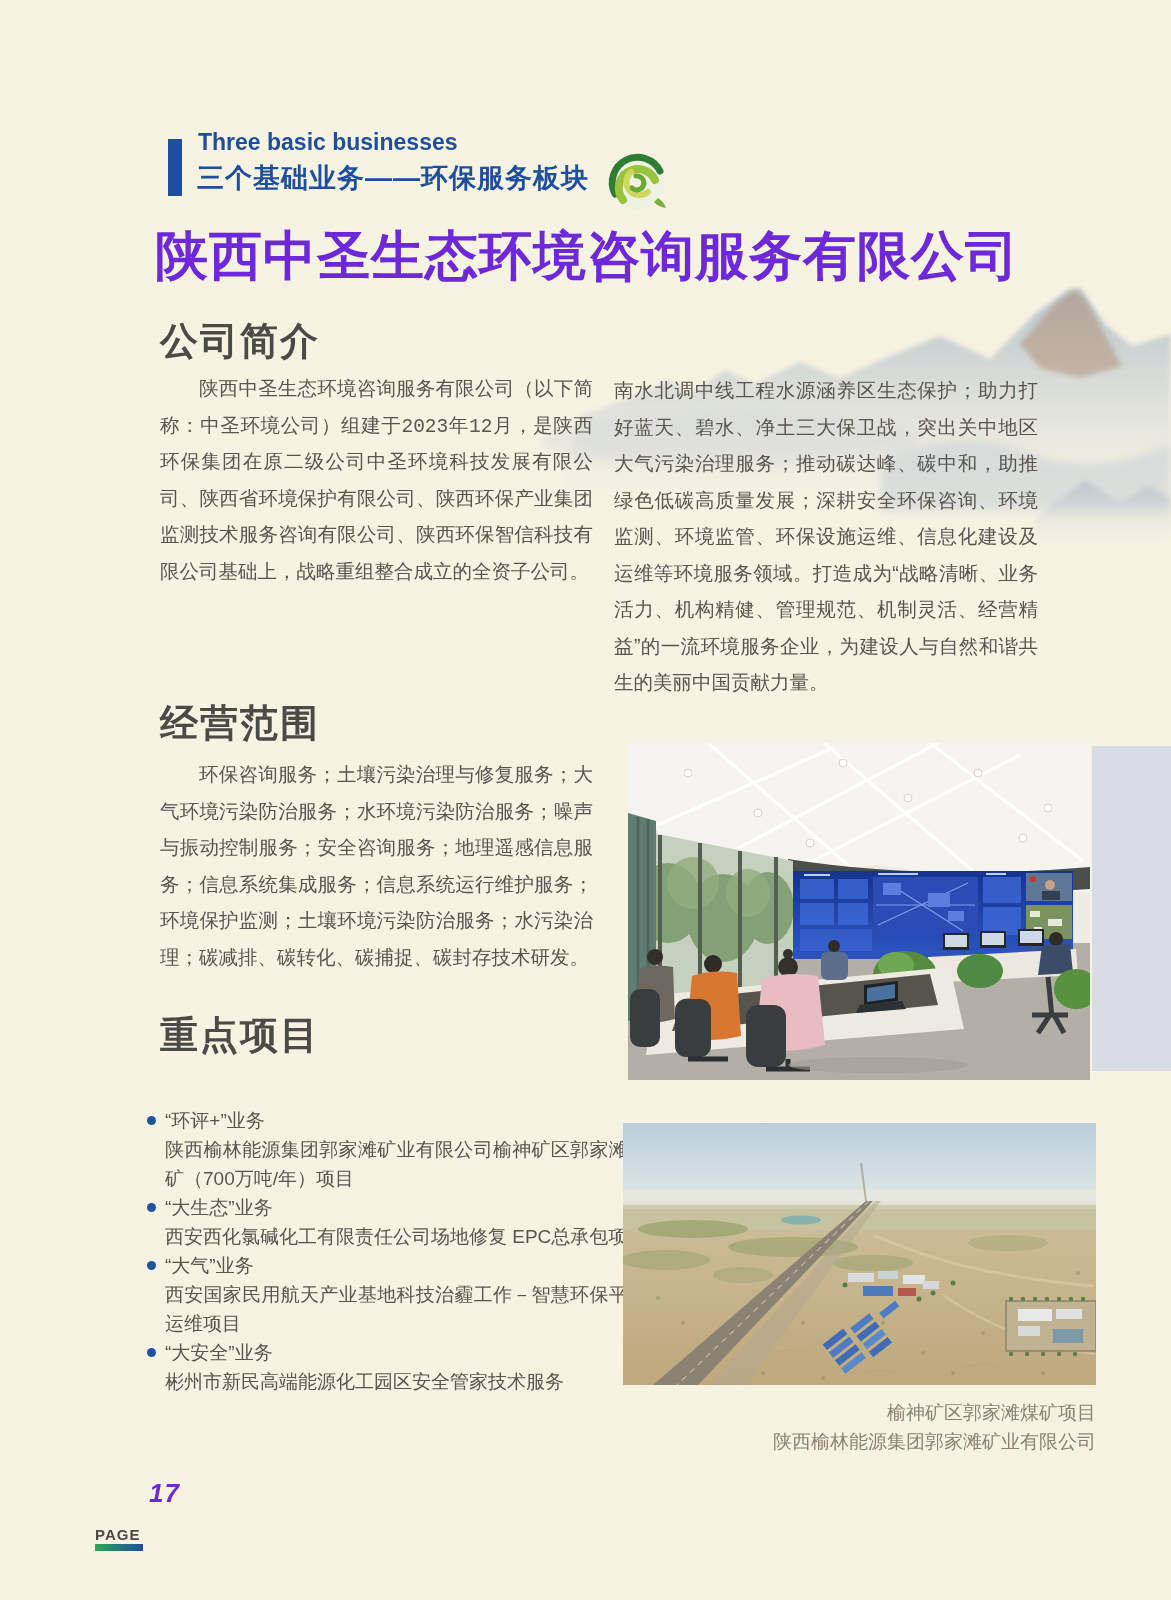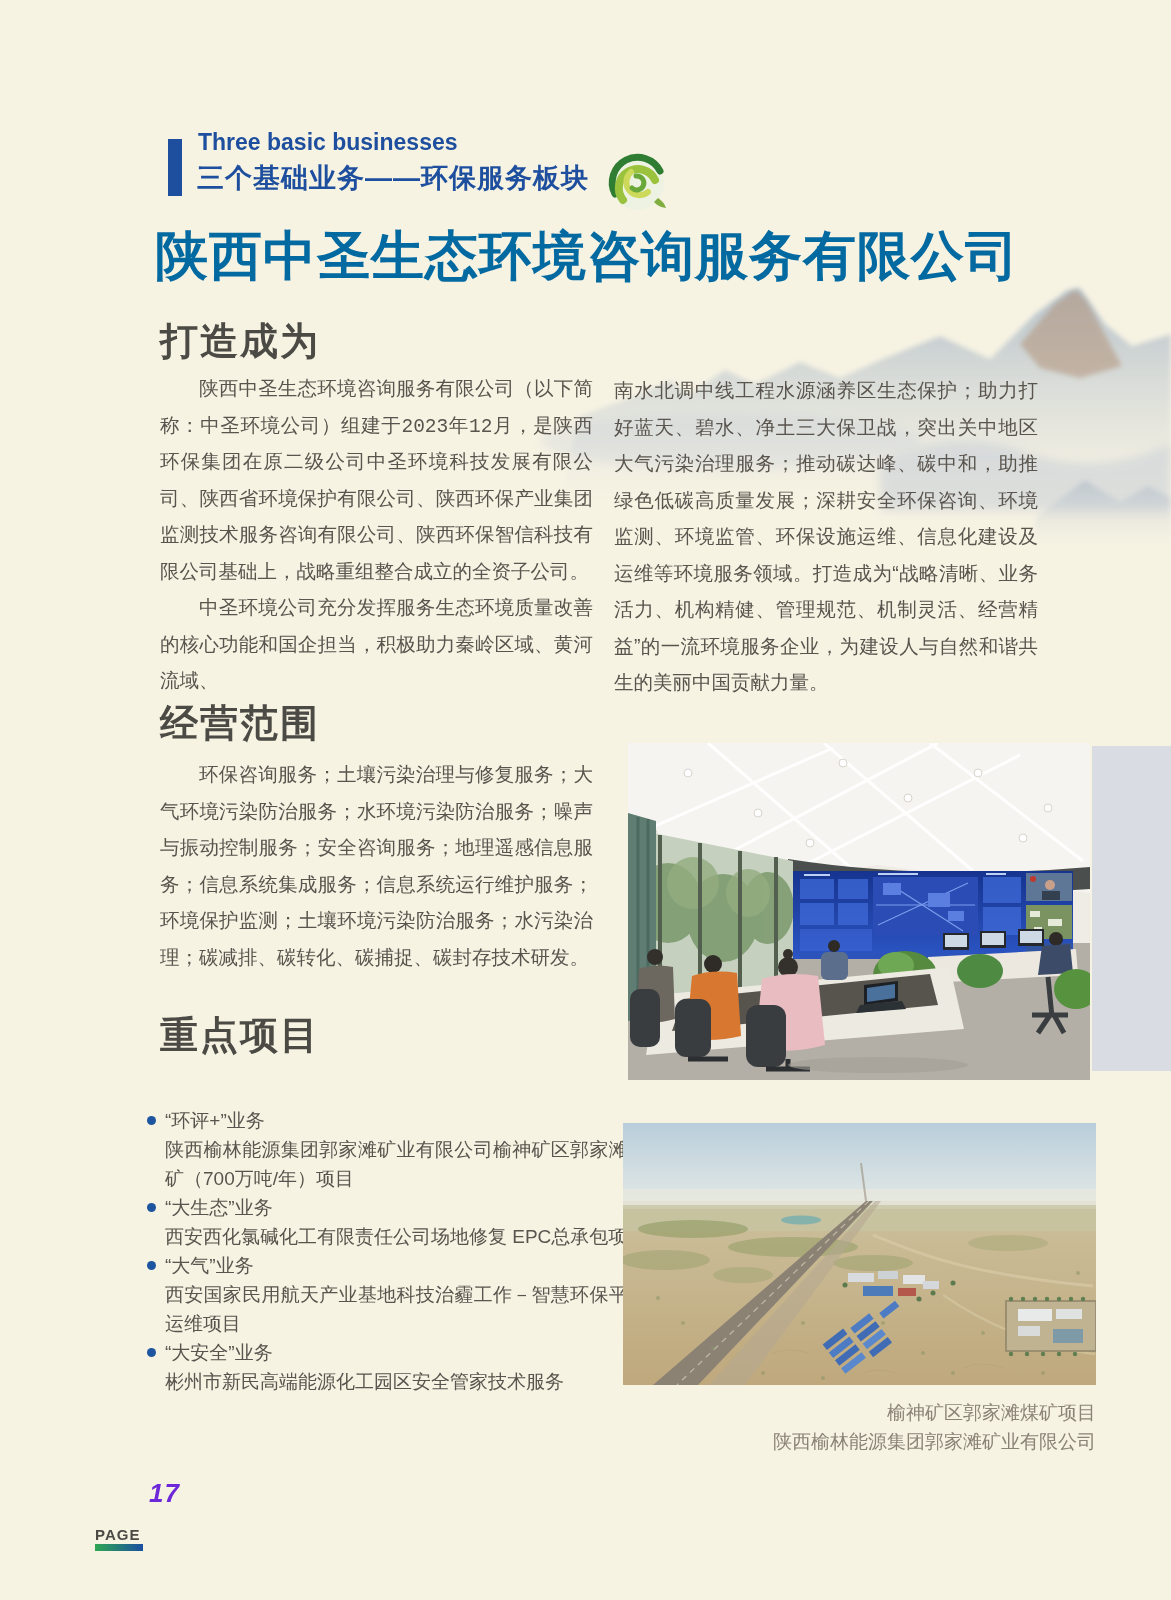--- a/index.html
+++ b/index.html
@@ -6,21 +6,21 @@
   .page{
     position:relative;width:1171px;height:1600px;background:#f7f3e3;overflow:hidden;
     font-family:"Liberation Sans","DejaVu Sans",sans-serif;
     padding-left:21px;
   }
   
   .accent-bar{position:absolute;left:168px;top:139px;width:14px;height:57px;background:#1e4f9e;}
   .tagline-en{position:absolute;left:198px;top:129px;font-size:23px;font-weight:bold;color:#1e4f9e;white-space:nowrap;}
   .tagline-zh{position:absolute;left:197px;top:160px;font-size:27px;font-weight:bold;color:#1e4f9e;letter-spacing:1px;white-space:nowrap;}
   .leaf-icon{position:absolute;left:606px;top:150px;width:62px;height:64px;}
-  .main-title{position:absolute;left:155px;top:221px;font-size:53px;font-weight:bold;color:#0369a1;letter-spacing:1px;white-space:nowrap;}
+  .main-title{position:absolute;left:155px;top:221px;font-size:53px;font-weight:bold;color:#6d28d9;letter-spacing:1px;white-space:nowrap;}
   
   .mountains{position:absolute;left:520px;top:266px;width:651px;height:300px;pointer-events:none;}
   
   .section-heading{position:absolute;font-size:38px;font-weight:bold;color:#4b4a44;letter-spacing:2px;white-space:nowrap;}
   .h-intro{left:160px;top:316px;}
   .h-scope{left:160px;top:698px;}
   .h-projects{left:160px;top:1010px;}
   
   .body-text{font-size:19.5px;line-height:36.5px;color:#59544d;text-align:justify;}
   .col-left{position:absolute;left:160px;top:372px;width:433px;font-family:Liberation Mono, monospace;}
@@ -86,24 +86,23 @@
           </filter>
       </defs>
       <path filter="url(#soft)" fill="url(#gFade)" d="M60,150 L110,132 150,115 170,128 205,104 235,118 280,96 320,112 365,92 420,70 470,93 515,48 548,24 560,22 585,58 612,80 651,68 L651,230 L40,230 Z"></path>
       <path filter="url(#soft)" fill="#b2937a" opacity="0.55" d="M500,78 L535,38 555,24 566,34 590,78 602,100 560,112 520,102 Z"></path>
       <ellipse cx="210" cy="175" rx="190" ry="28" fill="#ccd2da" opacity="0.35" filter="url(#softer)"></ellipse>
       <path filter="url(#softer)" fill="#c3cbd6" opacity="0.5" d="M360,195 Q440,160 510,188 Q580,210 651,178 L651,245 L360,245 Z"></path>
       <path filter="url(#soft)" fill="url(#gFade2)" d="M515,252 L565,214 600,236 628,220 651,232 L651,280 L515,280 Z"></path>
     </svg>
   </div>
 
-  <div class="section-heading h-intro">打造成为</div>
+  <div class="section-heading h-intro">公司简介</div>
   <div class="body-text col-left">
     <p class="indent">陕西中圣生态环境咨询服务有限公司（以下简称：中圣环境公司）组建于2023年12月，是陕西环保集团在原二级公司中圣环境科技发展有限公司、陕西省环境保护有限公司、陕西环保产业集团监测技术服务咨询有限公司、陕西环保智信科技有限公司基础上，战略重组整合成立的全资子公司。</p>
-    <p class="indent">中圣环境公司充分发挥服务生态环境质量改善的核心功能和国企担当，积极助力秦岭区域、黄河流域、</p>
   </div>
   <div class="body-text col-right">
     <p>南水北调中线工程水源涵养区生态保护；助力打好蓝天、碧水、净土三大保卫战，突出关中地区大气污染治理服务；推动碳达峰、碳中和，助推绿色低碳高质量发展；深耕安全环保咨询、环境监测、环境监管、环保设施运维、信息化建设及运维等环境服务领域。打造成为“战略清晰、业务活力、机构精健、管理规范、机制灵活、经营精益”的一流环境服务企业，为建设人与自然和谐共生的美丽中国贡献力量。</p>
   </div>
 
   <div class="section-heading h-scope">经营范围</div>
   <div class="body-text scope-body">
     <p class="indent">环保咨询服务；土壤污染治理与修复服务；大气环境污染防治服务；水环境污染防治服务；噪声与振动控制服务；安全咨询服务；地理遥感信息服务；信息系统集成服务；信息系统运行维护服务；环境保护监测；土壤环境污染防治服务；水污染治理；碳减排、碳转化、碳捕捉、碳封存技术研发。</p>
   </div>
 

